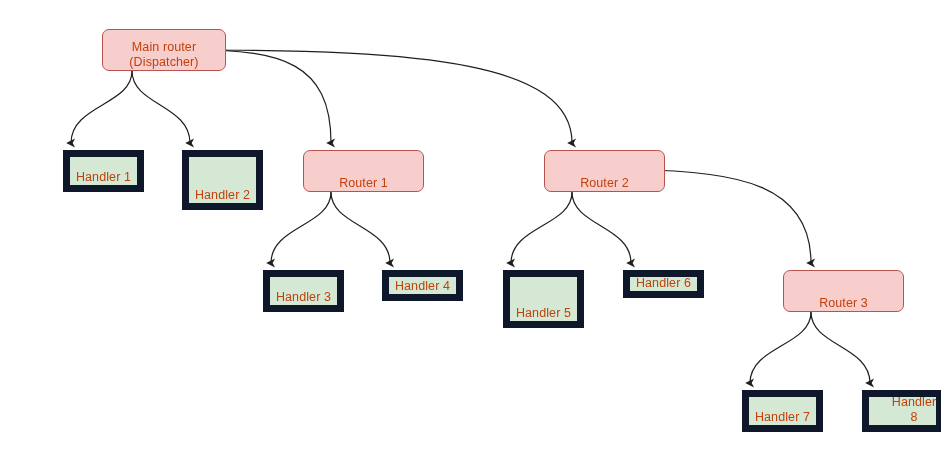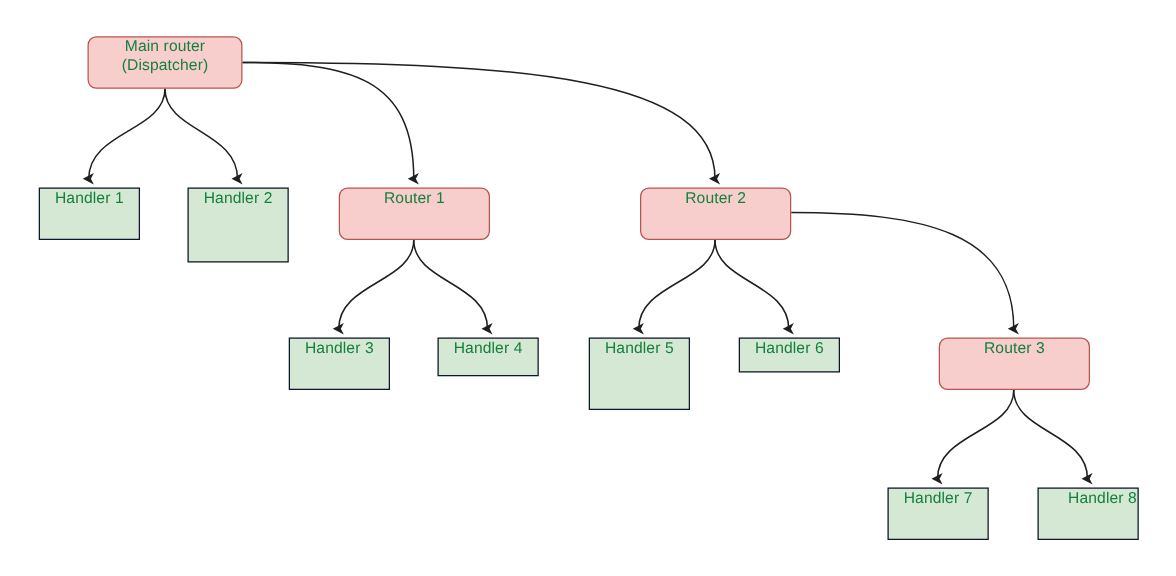--- a/index.html
+++ b/index.html
@@ -23,38 +23,39 @@
     left: 0;
     top: 0;
     width: 941px;
     height: 461px;
     pointer-events: none;
   }
   .node {
     position: absolute;
     box-sizing: border-box;
     display: flex;
-    align-items: flex-start;
+    align-items: flex-end;
     justify-content: center;
     text-align: center;
     font-size: 12.5px;
     line-height: 15px;
-    color: #15803d;
+    color: #c2410c;
     letter-spacing: 0.1px;
     white-space: pre-line;
     z-index: 2;
+    margin-left: 32px;
   }
   .node.router {
     background: #f8cecc;
     border: 1px solid #b85450;
     border-radius: 7px;
   }
   .node.handler {
     background: #d5e8d4;
-    border: 1px solid #0f172a;
+    border: 7px solid #0f172a;
     border-radius: 0;
   }
   .node-label {
     display: block;
     white-space: pre-line;
   }
 </style>
 </head>
 <body>
 

